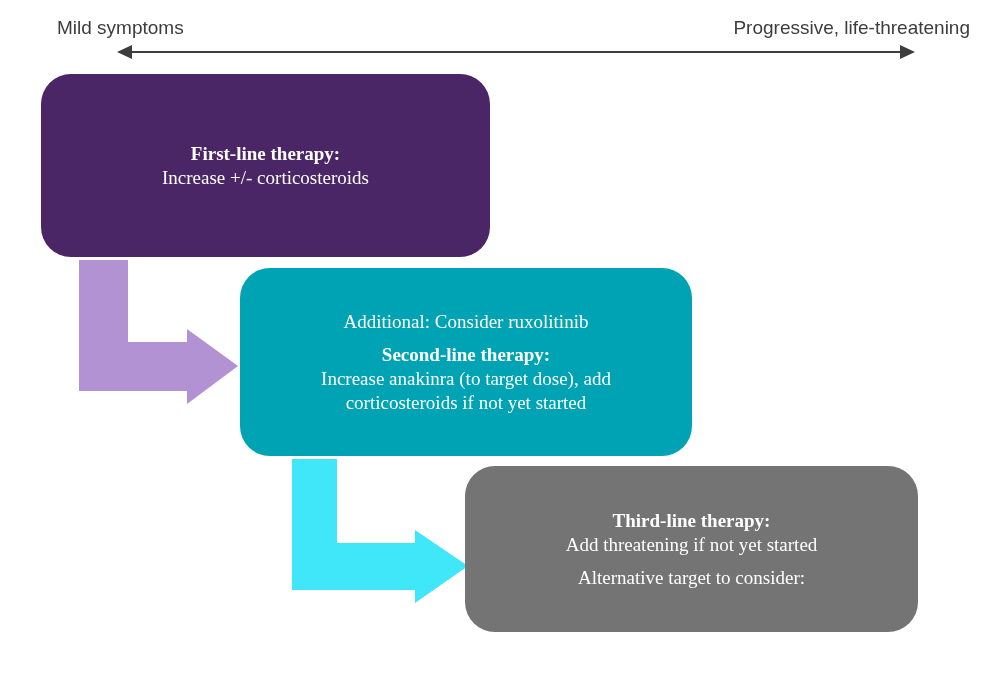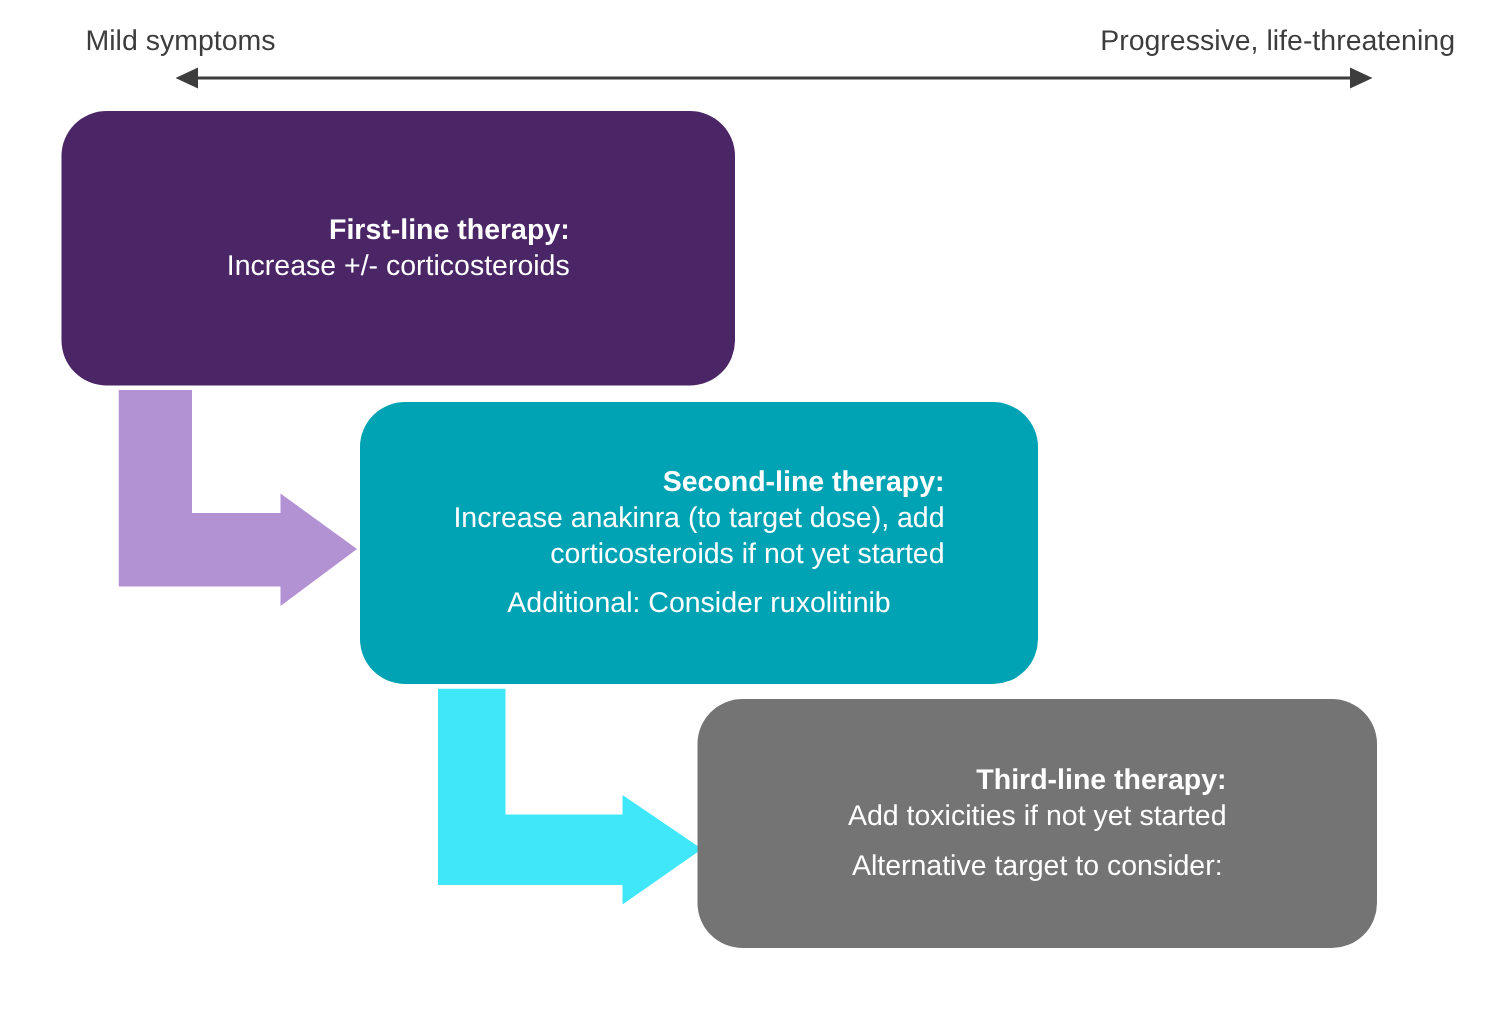--- a/index.html
+++ b/index.html
@@ -34,25 +34,26 @@
   .spectrum-head { fill: var(--header-text, #3d3d3d); }
 
   .box {
     position: absolute;
     border-radius: 30px;
     color: var(--box-text, #ffffff);
     display: flex;
     flex-direction: column;
     justify-content: center;
     align-items: center;
-    text-align: right;
+    text-align: center;
     font-size: 19px;
     line-height: 24px;
     padding: 0 26px;
     box-sizing: border-box;
+    font-family: Liberation Serif, serif;
   }
   .box1 { left: 41px;  top: 74px;  width: 449px; height: 183px; background: var(--box1-bg, #4b2666); }
   .box2 { left: 240px; top: 268px; width: 452px; height: 188px; background: var(--box2-bg, #00a3b3); }
   .box3 { left: 465px; top: 466px; width: 453px; height: 166px; background: var(--box3-bg, #747474); }
   .para + .para { margin-top: 9px; }
   .box-title { font-weight: bold; }
 
   .elbow-arrow { position: absolute; }
   .arrow1-fill { fill: var(--arrow1-fill, #b392d4); }
   .arrow2-fill { fill: var(--arrow2-fill, #3fe7f9); }
@@ -76,36 +77,36 @@
       <div class="box-line">Increase +/- corticosteroids</div>
     </div>
   </div>
 
   <svg class="elbow-arrow" style="left:79px; top:260px;" width="159" height="144" viewBox="0 0 159 144">
     <polygon class="arrow1-fill" points="0,0 49,0 49,82 108,82 108,69 159,106 108,144 108,131 0,131"></polygon>
   </svg>
 
   <div class="box box2">
     <div class="para">
+      <div class="box-line">Additional: Consider ruxolitinib</div>
+    </div>
+    <div class="para">
       <div class="box-title">Second-line therapy:</div>
       <div class="box-line">Increase anakinra (to target dose), add</div>
       <div class="box-line">corticosteroids if not yet started</div>
-    </div>
-    <div class="para">
-      <div class="box-line">Additional: Consider ruxolitinib</div>
     </div>
   </div>
 
   <svg class="elbow-arrow" style="left:292px; top:459px;" width="176" height="144" viewBox="0 0 176 144">
     <polygon class="arrow2-fill" points="0,0 45,0 45,84 123,84 123,71 176,107 123,144 123,131 0,131"></polygon>
   </svg>
 
   <div class="box box3">
     <div class="para">
       <div class="box-title">Third-line therapy:</div>
-      <div class="box-line">Add toxicities if not yet started</div>
+      <div class="box-line">Add threatening if not yet started</div>
     </div>
     <div class="para">
       <div class="box-line">Alternative target to consider:</div>
     </div>
   </div>
 
 </div>
 
 </body></html>

